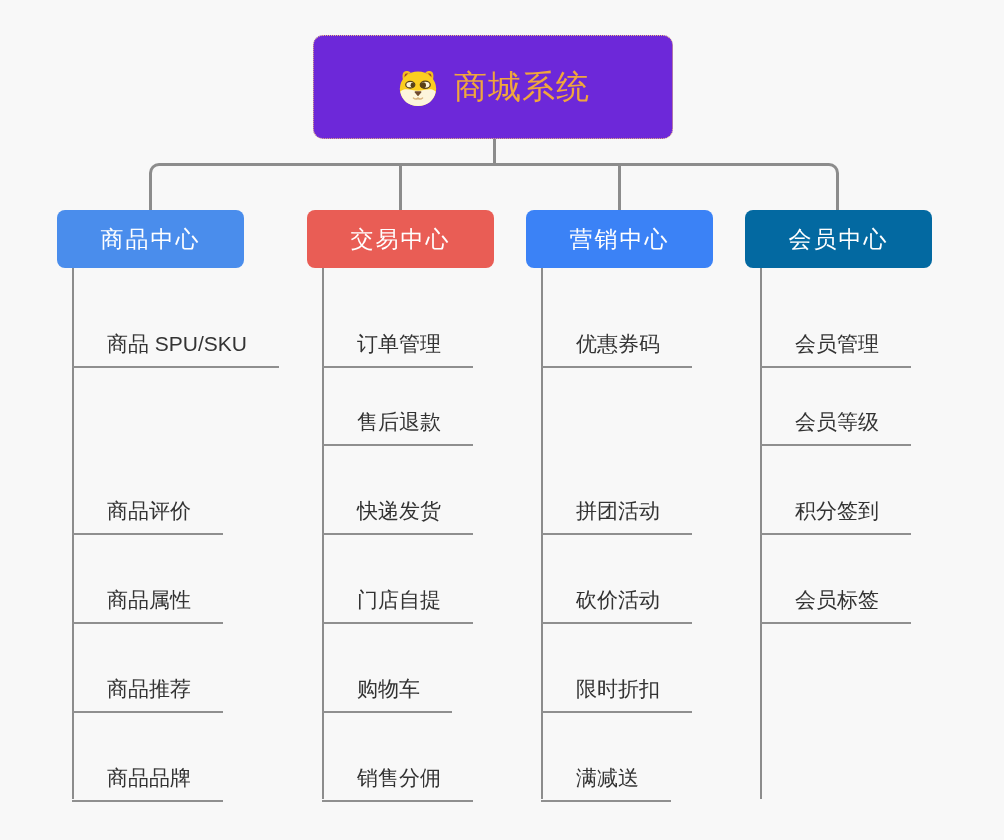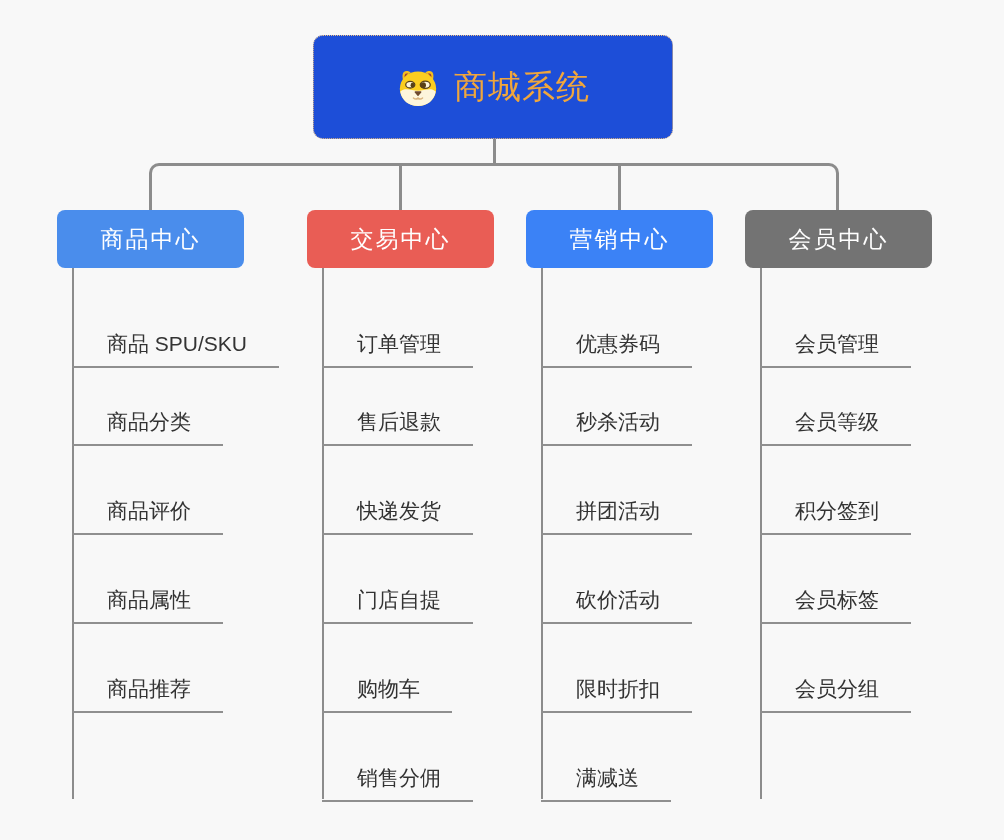--- a/index.html
+++ b/index.html
@@ -6,21 +6,21 @@
   body{
     width:1004px;height:840px;position:relative;overflow:hidden;
     font-family:"Liberation Sans","DejaVu Sans",sans-serif;
     background:#f8f8f8;
   }
   .canvas{position:absolute;inset:0;}
 
   
   .root-node{
     position:absolute;left:313px;top:35px;width:360px;height:104px;
-    background:#1d4ed8;border:1px dotted #f2c27c;border-radius:10px;
+    background:#6d28d9;border:1px dotted #f2c27c;border-radius:10px;
     box-sizing:border-box;display:flex;align-items:center;justify-content:center;gap:14px;
   }
   .root-title{font-size:33px;font-weight:500;color:#f0a63c;letter-spacing:1px;}
 
   
   .conn{position:absolute;background:#8c8c8c;}
   .root-drop{left:493px;top:139px;width:3px;height:27px;}
   .bus{
     position:absolute;left:149px;top:163px;width:690px;height:47px;box-sizing:border-box;
     border:3px solid #8c8c8c;border-bottom:none;border-radius:10px 10px 0 0;background:transparent;
@@ -71,51 +71,49 @@
         <path d="M19 34 Q21.5 36.5 24 34.2 Q26.5 36.5 29 34" fill="none" stroke="#D9B37C" stroke-width="1.6" stroke-linecap="round"></path>
       </svg>
     </span>
     <span class="root-title" style="color: rgb(240, 166, 60);">商城系统</span>
   </div>
 
   <div class="column col-1">
     <div class="branch-node" style="background-color: rgb(74, 141, 236);">商品中心</div>
     <div class="trunk" style="background-color: rgb(140, 140, 140);"></div>
     <div class="leaf leaf-1">商品 SPU/SKU</div>
-    <div class="leaf leaf-2">商品分类</div>
     <div class="leaf leaf-3">商品评价</div>
     <div class="leaf leaf-4">商品属性</div>
     <div class="leaf leaf-5">商品推荐</div>
+    <div class="leaf leaf-6">商品品牌</div>
   </div>
 
   <div class="column col-2">
     <div class="branch-node" style="background-color: rgb(233, 93, 85);">交易中心</div>
     <div class="trunk" style="background-color: rgb(140, 140, 140);"></div>
     <div class="leaf leaf-1">订单管理</div>
     <div class="leaf leaf-2">售后退款</div>
     <div class="leaf leaf-4">门店自提</div>
     <div class="leaf leaf-3">快递发货</div>
     <div class="leaf leaf-5">购物车</div>
     <div class="leaf leaf-6">销售分佣</div>
   </div>
 
   <div class="column col-3">
     <div class="branch-node" style="background-color: #3b82f6;">营销中心</div>
     <div class="trunk" style="background-color: rgb(140, 140, 140);"></div>
     <div class="leaf leaf-1">优惠券码</div>
-    <div class="leaf leaf-2">秒杀活动</div>
     <div class="leaf leaf-3">拼团活动</div>
     <div class="leaf leaf-4">砍价活动</div>
     <div class="leaf leaf-5">限时折扣</div>
     <div class="leaf leaf-6">满减送</div>
   </div>
 
   <div class="column col-4">
-    <div class="branch-node" style="background-color: #737373;">会员中心</div>
+    <div class="branch-node" style="background-color: #0369a1;">会员中心</div>
     <div class="trunk" style="background-color: rgb(140, 140, 140);"></div>
     <div class="leaf leaf-1">会员管理</div>
     <div class="leaf leaf-2">会员等级</div>
     <div class="leaf leaf-3">积分签到</div>
     <div class="leaf leaf-4">会员标签</div>
-    <div class="leaf leaf-5">会员分组</div>
   </div>
 
 </div>
 
 </body></html>

